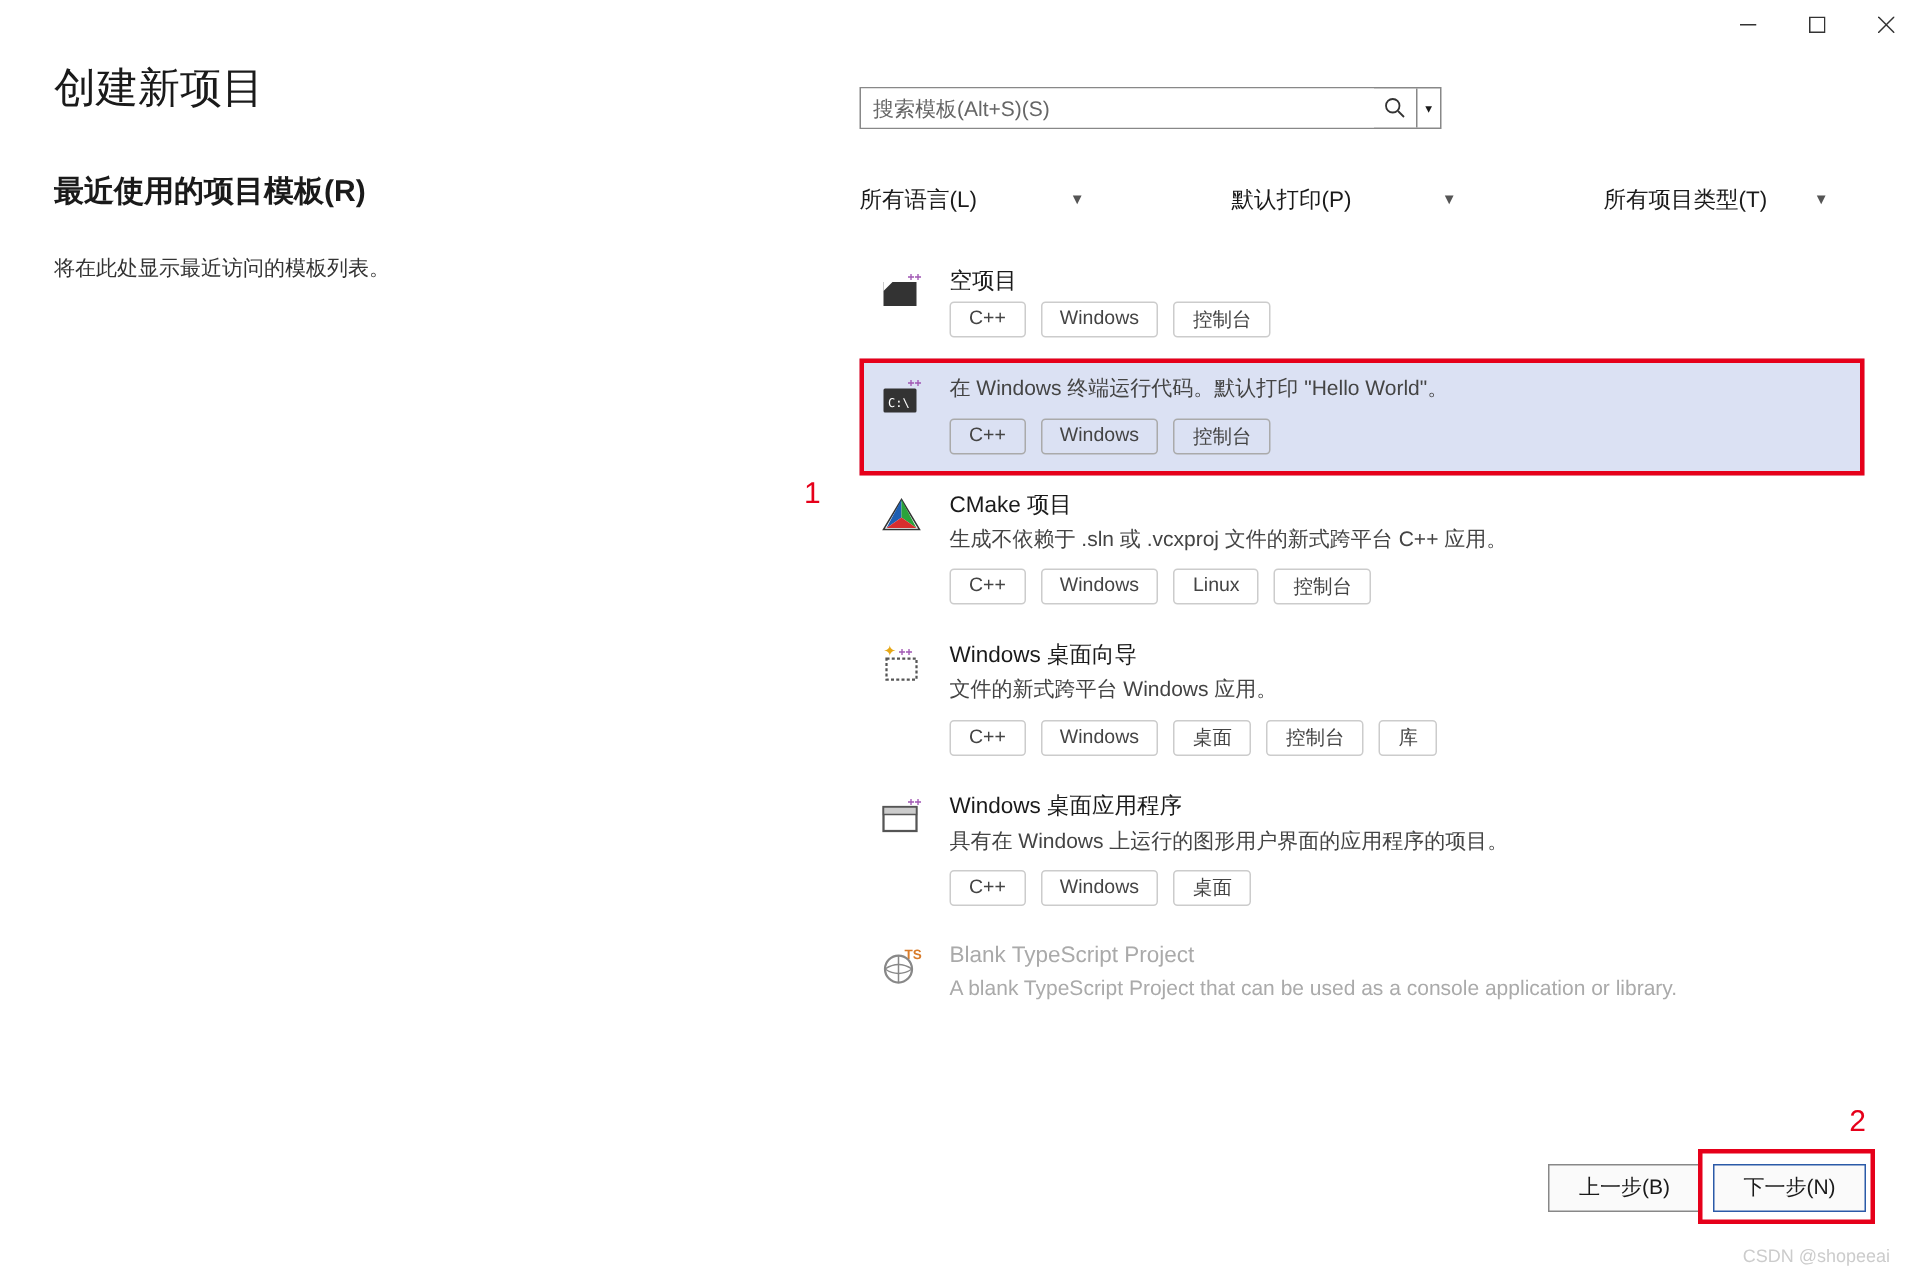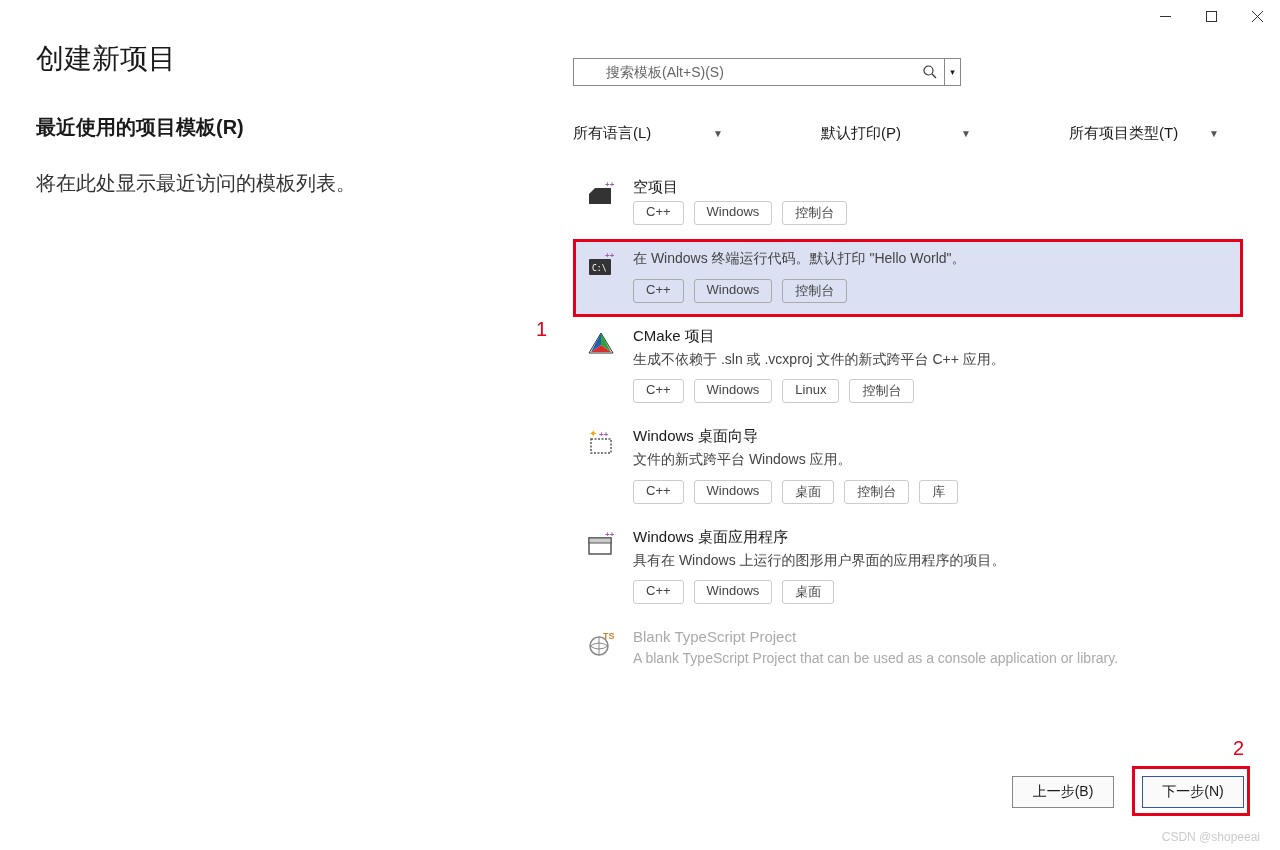--- a/index.html
+++ b/index.html
@@ -34,21 +34,20 @@
       font-size: 28px;
       font-weight: 400;
     }
     .search-wrap {
       position: absolute;
       left: 573px; top: 58px;
       width: 388px; height: 28px;
       border: 1px solid #888;
       display: flex;
       align-items: center;
-      padding-left: 24px;
     }
     .search-input {
       flex: 1;
       border: none;
       padding: 0 8px;
       font-size: 14px;
       height: 100%;
       outline: none;
       font-family: inherit;
     }
@@ -69,21 +68,21 @@
     }
 
     .recent-title {
       position: absolute;
       left: 36px; top: 114px;
       font-size: 20px;
     }
     .recent-text {
       position: absolute;
       left: 36px; top: 170px;
-      font-size: 20px;
+      font-size: 14px;
       color: #333;
     }
 
     .filter-row {
       position: absolute;
       left: 573px; top: 124px;
       display: flex;
       gap: 98px;
     }
     .filter-dd {
@@ -141,21 +140,21 @@
       color: #e6001a;
       font-size: 20px;
       font-weight: 400;
     }
 
     .footer {
       position: absolute;
       right: 36px;
       bottom: 42px;
       display: flex;
-      gap: 28px;
+      gap: 8px;
     }
     .footer-btn {
       width: 102px; height: 32px;
       border: 1px solid #888;
       background: #fafafa;
       display: flex;
       align-items: center; justify-content: center;
       font-size: 14px;
       cursor: pointer;
     }

